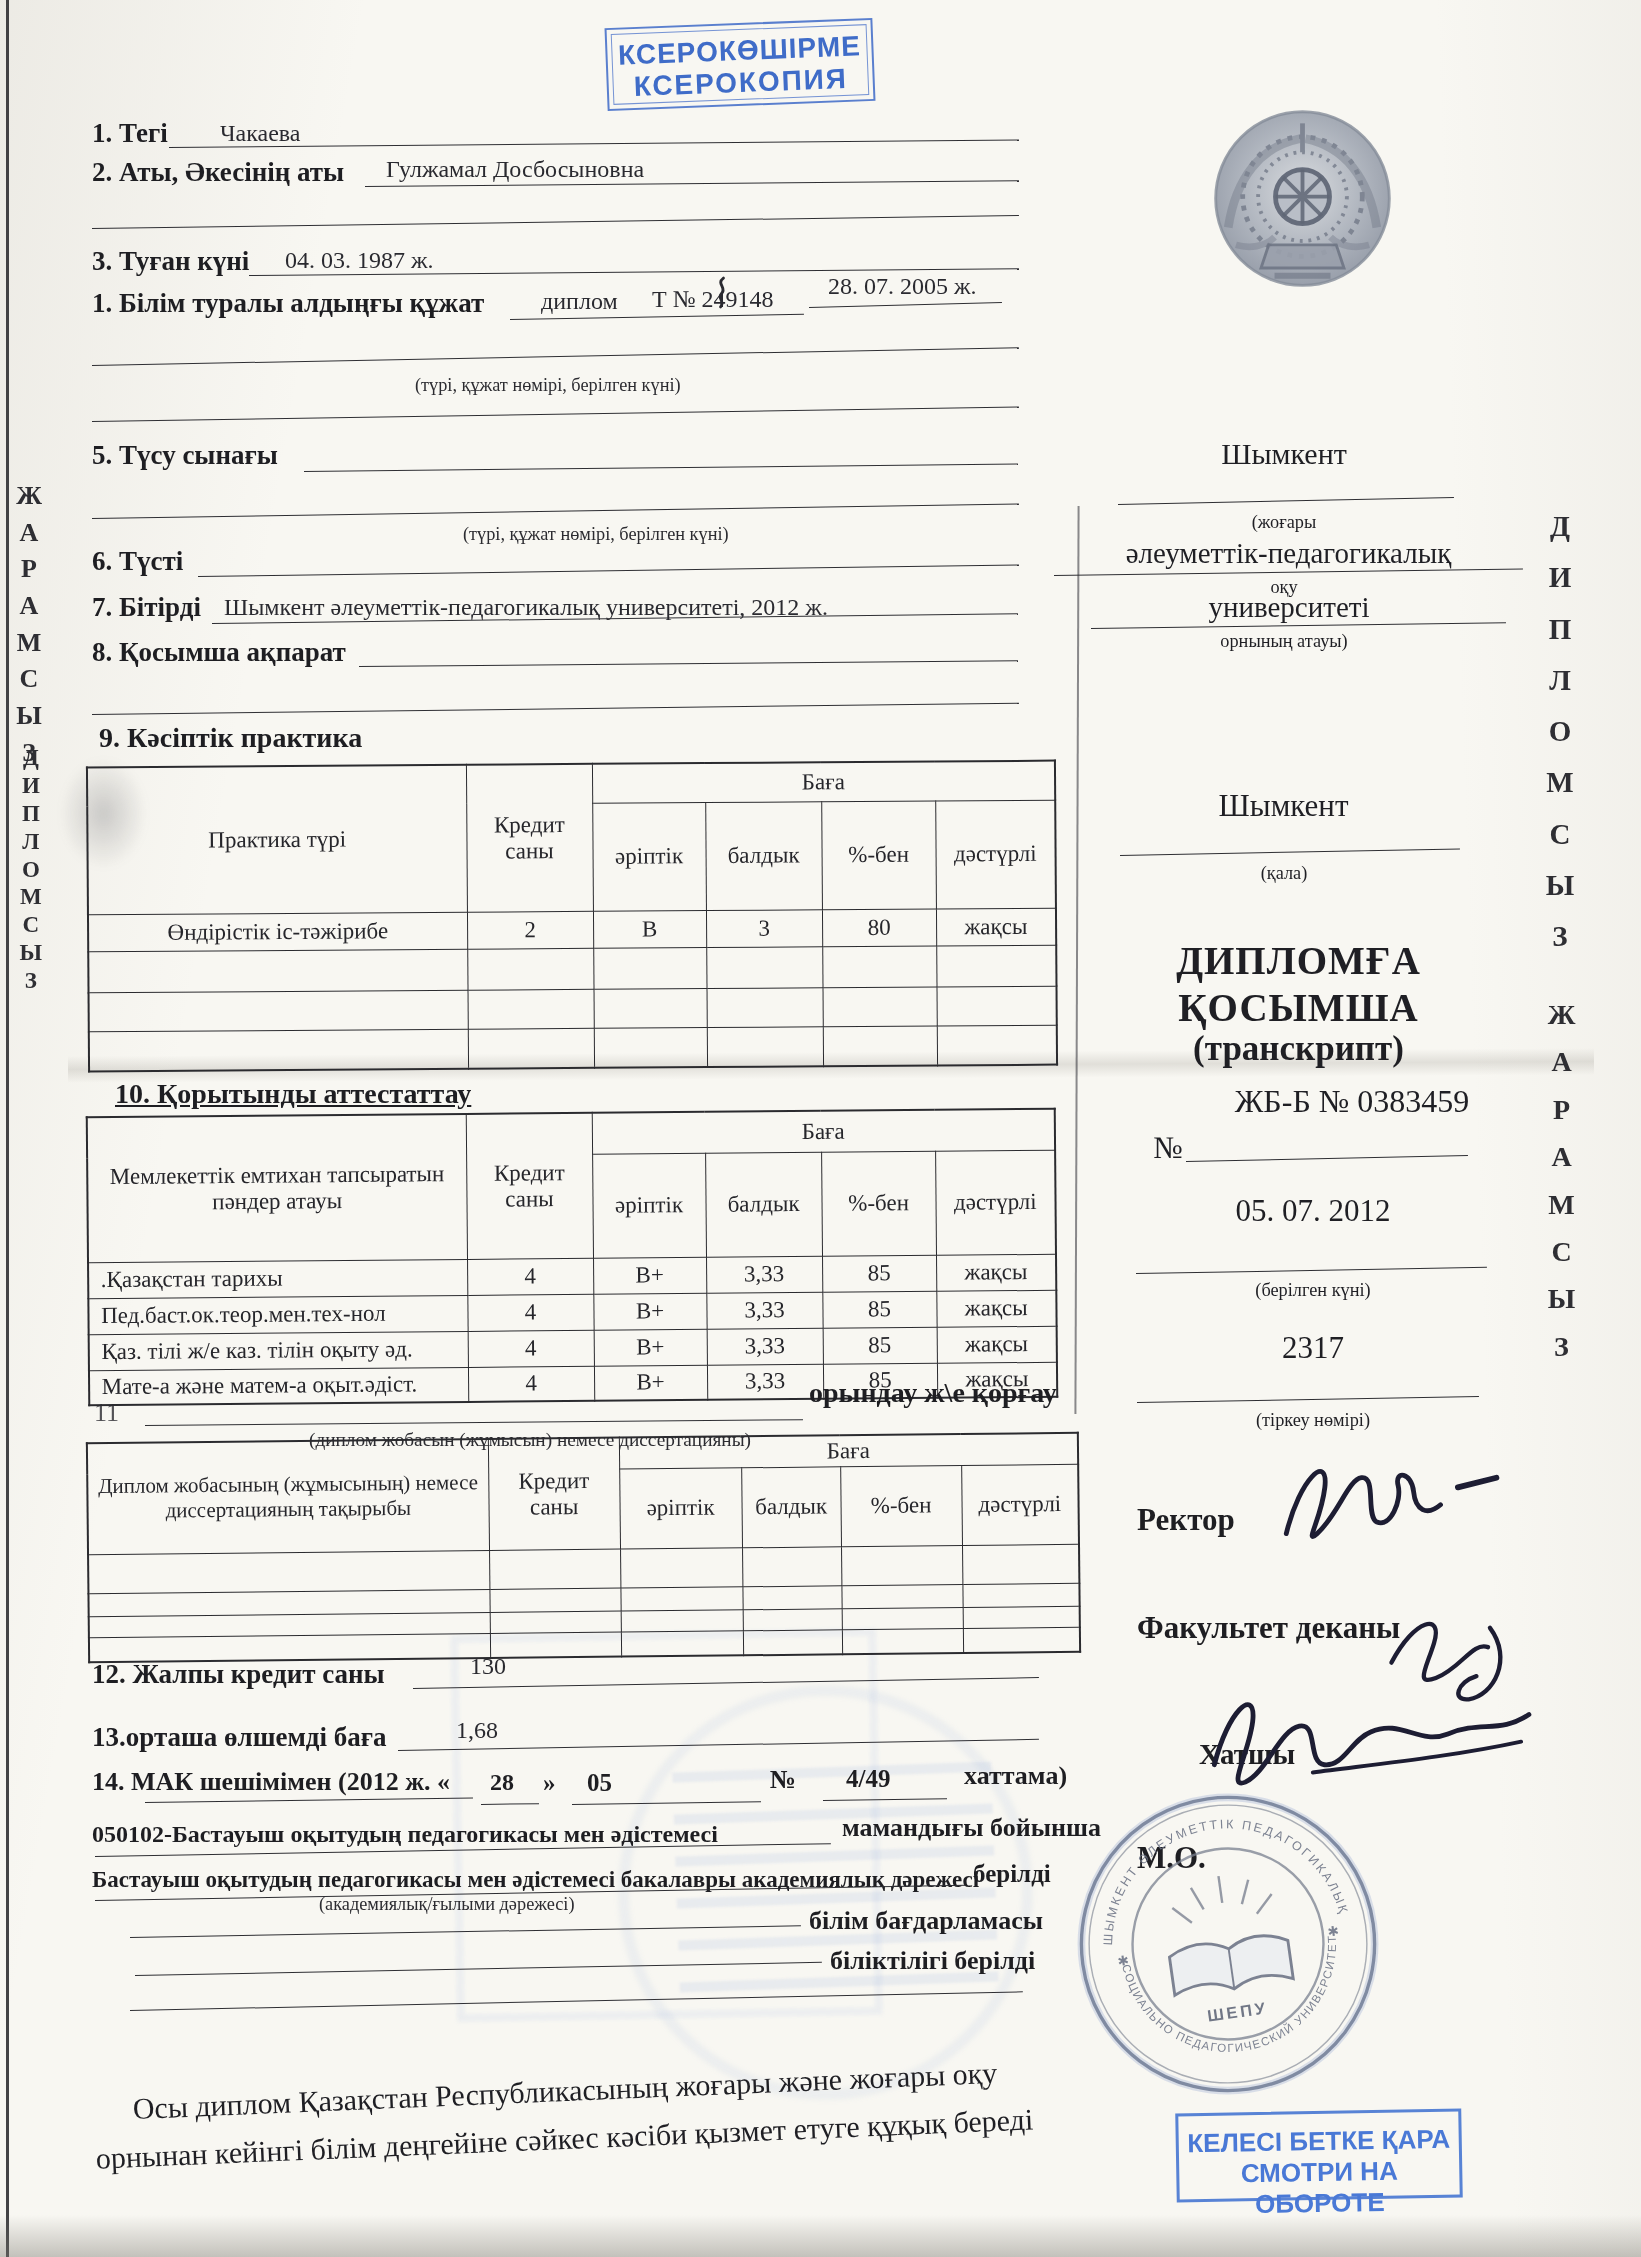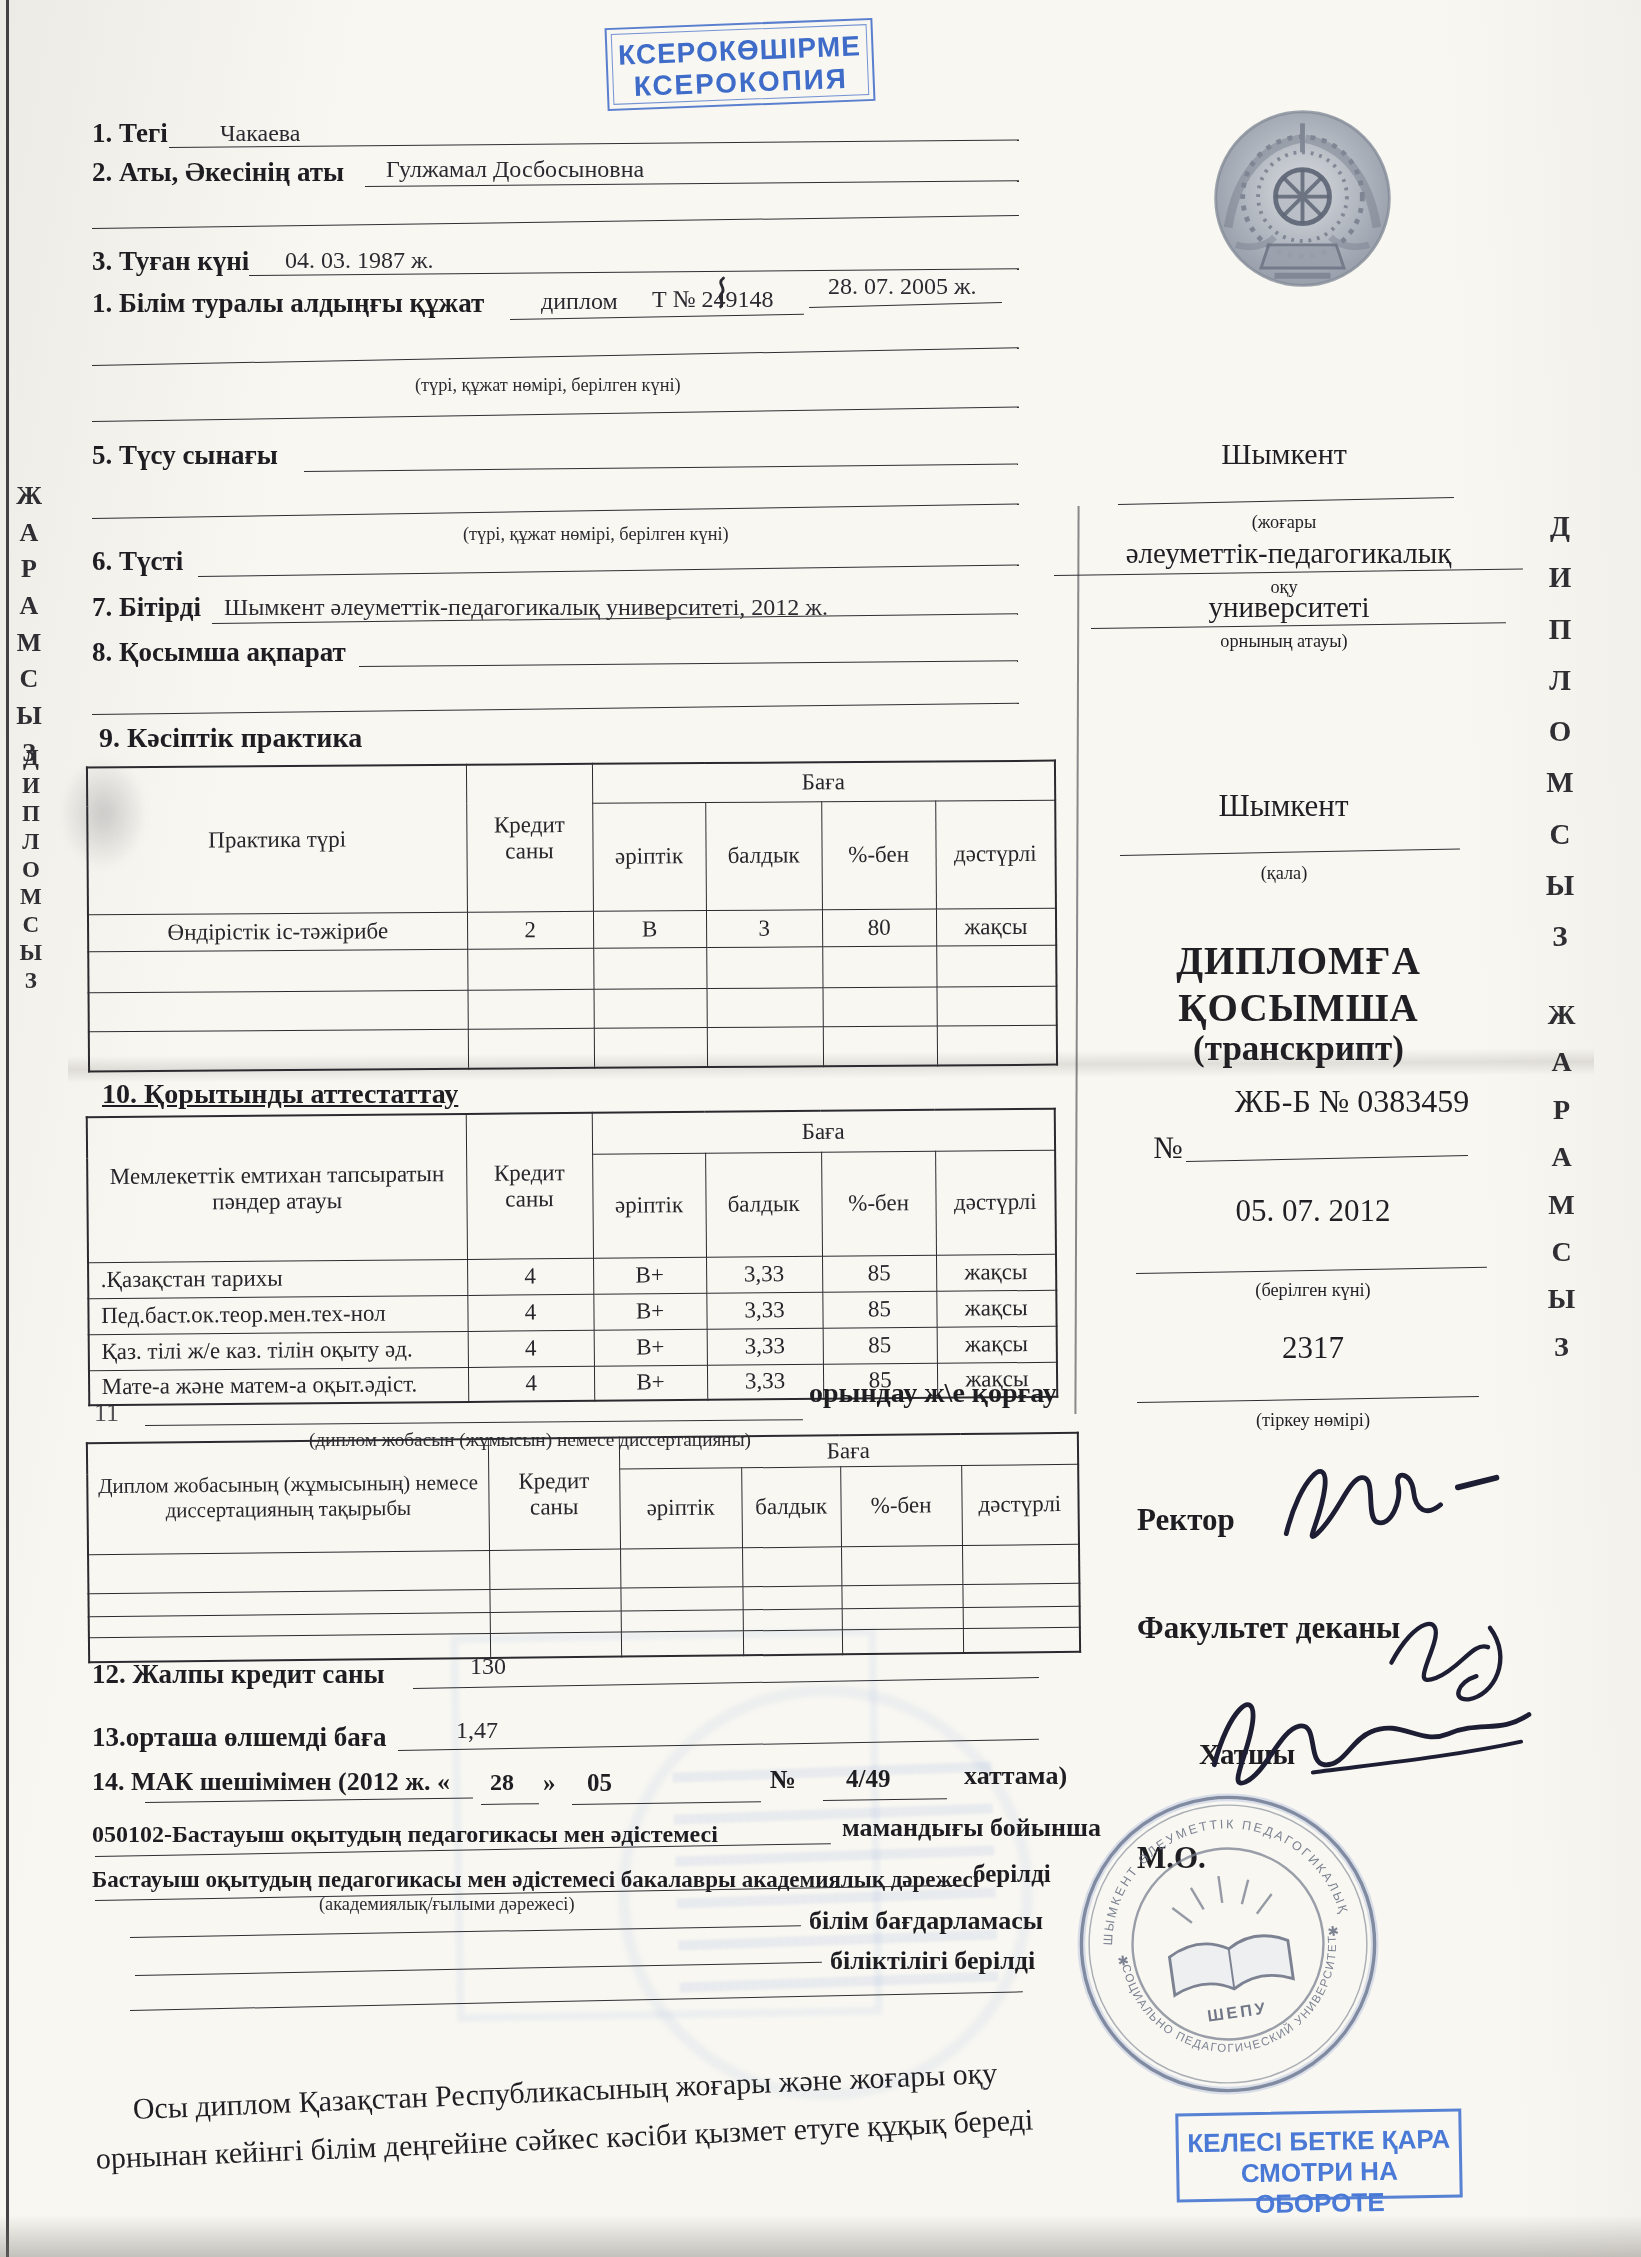--- a/index.html
+++ b/index.html
@@ -155,21 +155,21 @@
       <td></td>
           <td></td>
           <td></td>
           <td></td>
           <td></td>
           <td></td>
     </tr>
   </tbody>
     </table>
 
-  <div class="lab" style="left:102px;top:1078px;font-size:28px;text-decoration:underline">10. Қорытынды аттестаттау</div>
+  <div class="lab" style="left:115px;top:1078px;font-size:28px;text-decoration:underline">10. Қорытынды аттестаттау</div>
   <table class="ftab" style="left:87px;top:1112px;width:970px;transform:rotate(-.5deg)">
     <colgroup>
         <col style="width:379px">
         <col style="width:126px">
         <col style="width:113px">
         <col style="width:116px">
         <col style="width:114px">
         <col>
       </colgroup>
     <tbody>
@@ -278,21 +278,21 @@
           <td></td>
     </tr>
   </tbody>
     </table>
 
   <div class="lab" style="left:92px;top:1659px">12. Жалпы кредит саны</div>
   <div class="val" style="left:470px;top:1653px">130</div>
   <div class="ln" style="left:413px;top:1688px;width:626px;transform:rotate(-1deg)"></div>
 
   <div class="lab" style="left:92px;top:1722px">13.орташа өлшемді баға</div>
-  <div class="val" style="left:456px;top:1717px">1,47</div>
+  <div class="val" style="left:456px;top:1717px">1,68</div>
   <div class="ln" style="left:398px;top:1750px;width:641px;transform:rotate(-1deg)"></div>
 
   <div class="lab" style="left:92px;top:1767px;font-size:26px">14. МАК шешімімен (2012 ж. «</div>
   <div class="lab" style="left:490px;top:1769px;font-size:24px">28</div>
   <div class="lab" style="left:543px;top:1769px;font-size:25px">»</div>
   <div class="lab" style="left:587px;top:1769px;font-size:25px">05</div>
   <div class="lab" style="left:770px;top:1765px;font-size:26px">№</div>
   <div class="lab" style="left:846px;top:1765px;font-size:25px">4/49</div>
   <div class="lab" style="left:964px;top:1761px;font-size:26px">хаттама)</div>
   <div class="ln" style="left:145px;top:1802px;width:328px;transform:rotate(-.8deg)"></div>

